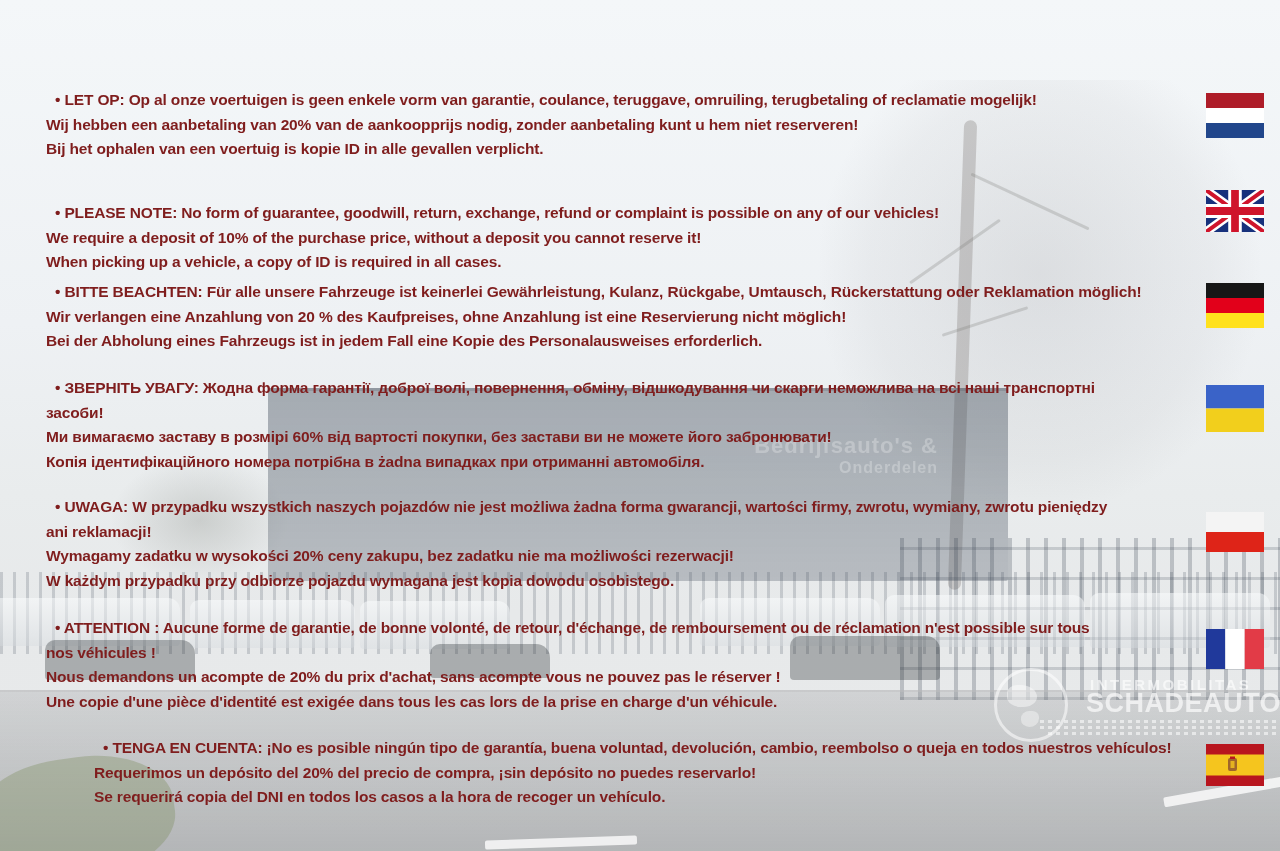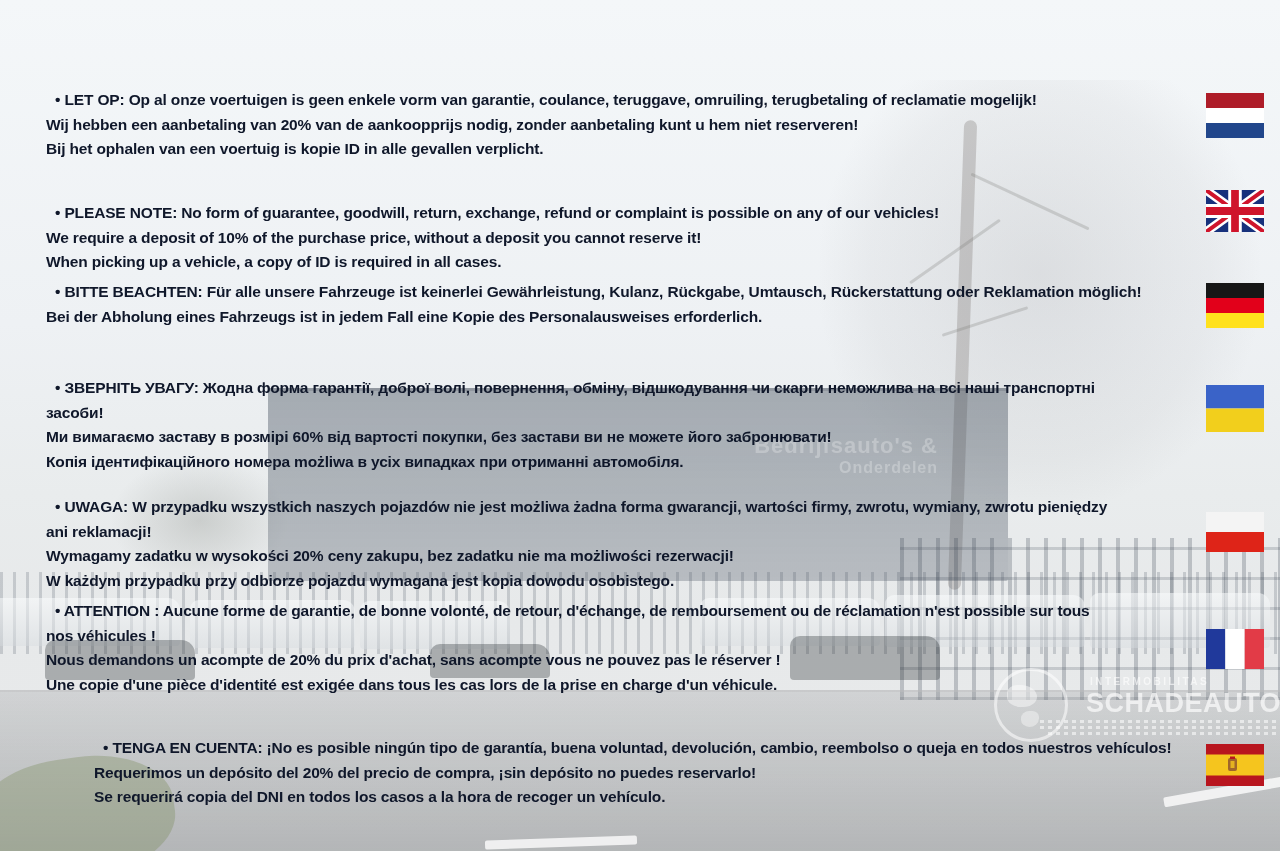--- a/index.html
+++ b/index.html
@@ -44,34 +44,34 @@
   .d1{left:485px;top:838px;width:152px;height:9px;transform:rotate(-2deg);}
   .d2{left:1163px;top:786px;width:132px;height:10px;transform:rotate(-10deg);}
   
   .watermark{position:absolute;z-index:2;left:990px;top:664px;width:300px;height:84px;}
   .globe{position:absolute;left:4px;top:4px;width:68px;height:68px;border-radius:50%;
        border:3px solid rgba(255,255,255,.55);}
   .globe:before{content:"";position:absolute;left:10px;top:14px;width:30px;height:22px;
        background:rgba(255,255,255,.45);border-radius:40% 60% 50% 50%;}
   .globe:after{content:"";position:absolute;left:24px;top:40px;width:18px;height:16px;
        background:rgba(255,255,255,.40);border-radius:50% 40% 60% 50%;}
-  .wm-small{position:absolute;left:100px;top:12px;font-size:10px;font-weight:700;
+  .wm-small{position:absolute;left:100px;top:12px;font-size:15px;font-weight:700;
        letter-spacing:2.5px;color:rgba(255,255,255,.62);}
   .wm-big{position:absolute;left:96px;top:24px;font-size:27px;font-weight:700;
        letter-spacing:.5px;color:rgba(255,255,255,.66);white-space:nowrap;}
   .wm-dots{position:absolute;left:50px;width:250px;height:3px;
        background:repeating-linear-gradient(90deg,rgba(255,255,255,.55) 0 4px,transparent 4px 8px);}
   .wd1{top:56px;} .wd2{top:62px;} .wd3{top:68px;left:58px;}
   
   .sec{position:absolute;left:40px;z-index:3;}
   .line{white-space:nowrap;font-size:15.5px;line-height:24.5px;font-weight:700;
-        color:#0f172a;padding-left:6px;letter-spacing:-0.15px;}
+        color:#7f1d1d;padding-left:6px;letter-spacing:-0.15px;}
   .line.first{padding-left:15px;}
   .s1{top:88px;} .s2{top:201px;} .s3{top:280px;} .s4{top:376px;}
-  .s5{top:495px;} .s6{top:599px;} .s7{top:736px;margin-left:48px;}
+  .s5{top:495px;} .s6{top:616px;} .s7{top:736px;margin-left:48px;}
   
   .flag{position:absolute;left:1206px;width:58px;z-index:3;line-height:0;}
   .flag svg{display:block;width:100%;height:100%;}
   .f-nl{top:93px;height:45px;} .f-uk{top:190px;height:42px;} .f-de{top:283px;height:45px;}
   .f-ua{top:385px;height:47px;} .f-pl{top:512px;height:40px;} .f-fr{top:629px;height:40px;}
   .f-es{top:744px;height:42px;}
 </style>
 </head>
 <body>
 
@@ -124,28 +124,29 @@
   </div>
 
   <div class="sec s2">
     <div class="line first">•  PLEASE NOTE: No form of guarantee, goodwill, return, exchange, refund or complaint is possible on any of our vehicles!</div>
     <div class="line">We require a deposit of 10% of the purchase price, without a deposit you cannot reserve it!</div>
     <div class="line">When picking up a vehicle, a copy of ID is required in all cases.</div>
   </div>
 
   <div class="sec s3">
     <div class="line first">•  BITTE BEACHTEN: Für alle unsere Fahrzeuge ist keinerlei Gewährleistung, Kulanz, Rückgabe, Umtausch, Rückerstattung oder Reklamation möglich!</div>
+    <div class="line">Wir verlangen eine Anzahlung von 20 % des Kaufpreises, ohne Anzahlung ist eine Reservierung nicht möglich!</div>
     <div class="line">Bei der Abholung eines Fahrzeugs ist in jedem Fall eine Kopie des Personalausweises erforderlich.</div>
   </div>
 
   <div class="sec s4">
     <div class="line first">•  ЗВЕРНІТЬ УВАГУ: Жодна форма гарантії, доброї волі, повернення, обміну, відшкодування чи скарги неможлива на всі наші транспортні</div>
     <div class="line">засоби!</div>
     <div class="line">Ми вимагаємо заставу в розмірі 60% від вартості покупки, без застави ви не можете його забронювати!</div>
-    <div class="line">Копія ідентифікаційного номера możliwa в усіх випадках при отриманні автомобіля.</div>
+    <div class="line">Копія ідентифікаційного номера потрібна в żadna випадках при отриманні автомобіля.</div>
   </div>
 
   <div class="sec s5">
     <div class="line first">•  UWAGA: W przypadku wszystkich naszych pojazdów nie jest możliwa żadna forma gwarancji, wartości firmy, zwrotu, wymiany, zwrotu pieniędzy</div>
     <div class="line">ani reklamacji!</div>
     <div class="line">Wymagamy zadatku w wysokości 20% ceny zakupu, bez zadatku nie ma możliwości rezerwacji!</div>
     <div class="line">W każdym przypadku przy odbiorze pojazdu wymagana jest kopia dowodu osobistego.</div>
   </div>
 
   <div class="sec s6">

